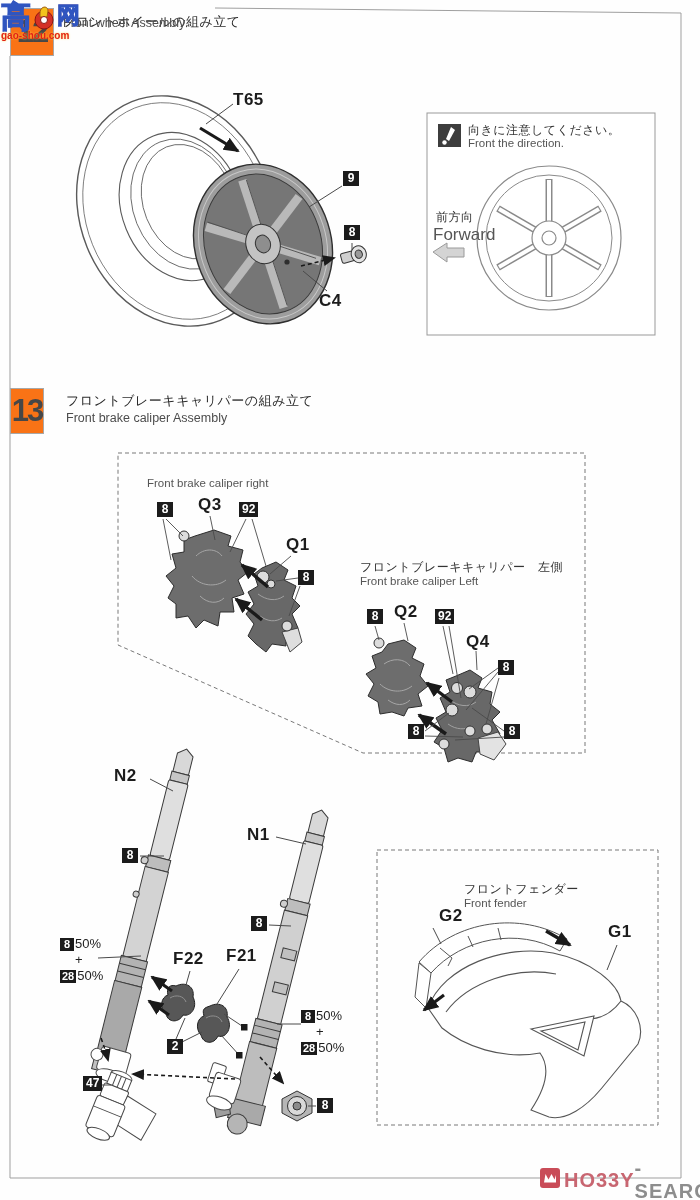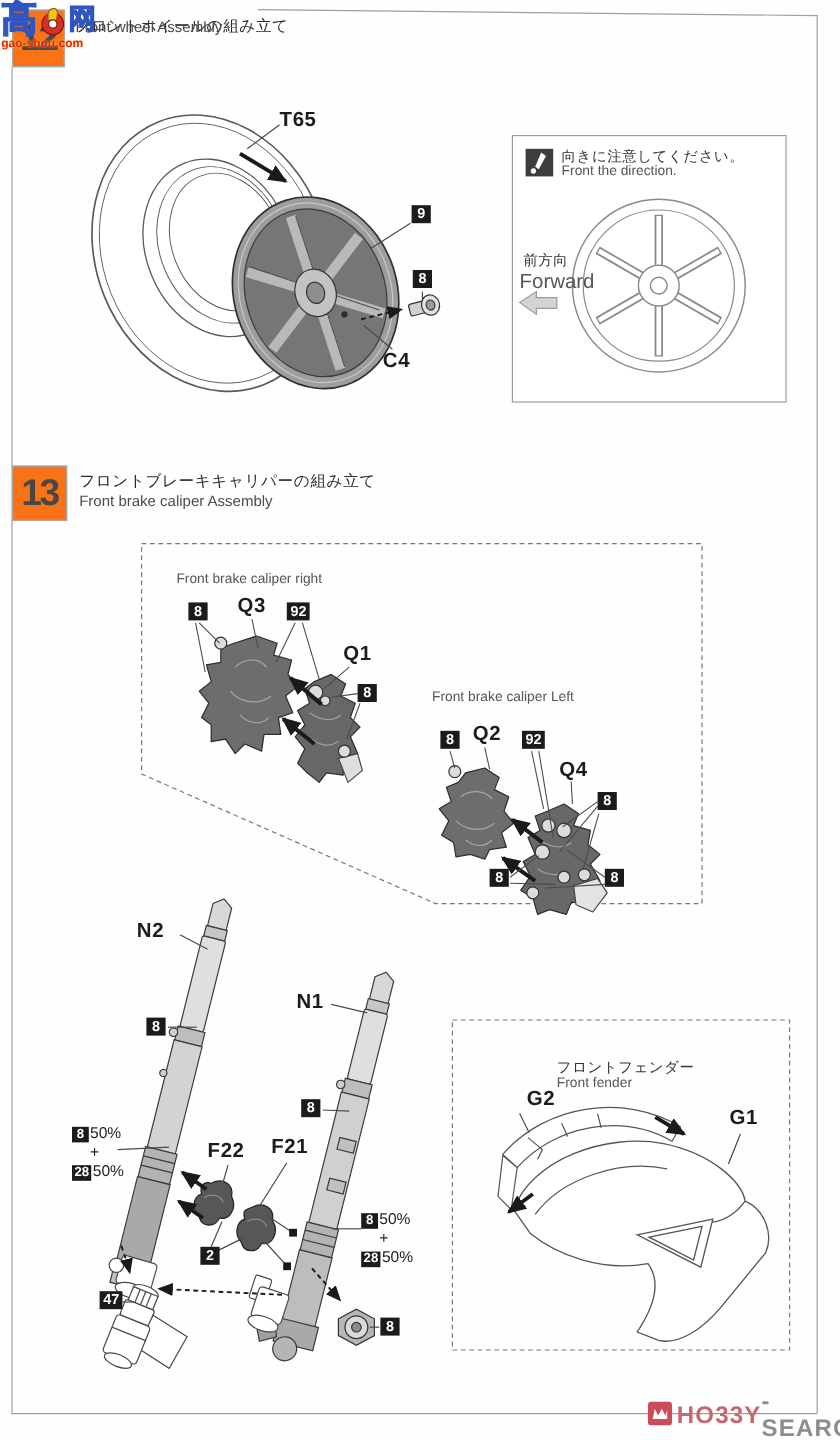--- a/index.html
+++ b/index.html
@@ -354,33 +354,34 @@
     <svg width="23" height="23" viewBox="0 0 23 23">
       <path d="M13,3 L17,6 L11,17 L8,15 Z" fill="#fff"></path>
       <circle cx="6.5" cy="18.5" r="2.2" fill="#fff"></circle>
     </svg>
   </div>
   <div class="lbl jps" style="left:468px;top:122px;">向きに注意してください。</div>
   <div class="lbl ens" style="left:468px;top:137px;">Front the direction.</div>
   <div class="lbl jps" style="left:436px;top:209px;">前方向</div>
   <div class="lbl ens" style="left:433px;top:225px;font-size:17px;">Forward</div>
 
-  <div class="stepbox" style="left:10px;top:388px;width:46px;height:46px;">
+  <div class="stepbox" style="left:10px;top:388px;width:34px;height:46px;">
     <span class="stepnum">13</span>
   </div>
   <div class="lbl jp" style="left:66px;top:392px;">フロントブレーキキャリパーの組み立て</div>
   <div class="lbl en" style="left:66px;top:411px;">Front brake caliper Assembly</div>
 
   <div class="lbl ens" style="left:147px;top:477px;">Front brake caliper right</div>
   <div class="lbl pb" style="left:157px;top:502px;">8</div>
   <div class="lbl pn" style="left:198px;top:495px;">Q3</div>
   <div class="lbl pb" style="left:239px;top:502px;">92</div>
   <div class="lbl pn" style="left:286px;top:535px;">Q1</div>
   <div class="lbl pb" style="left:298px;top:570px;">8</div>
 
+  <div class="lbl jps" style="left:360px;top:559px;">フロントブレーキキャリパー　左側</div>
   <div class="lbl ens" style="left:360px;top:575px;">Front brake caliper Left</div>
   <div class="lbl pb" style="left:367px;top:609px;">8</div>
   <div class="lbl pn" style="left:394px;top:602px;">Q2</div>
   <div class="lbl pb" style="left:435px;top:609px;">92</div>
   <div class="lbl pn" style="left:466px;top:632px;">Q4</div>
   <div class="lbl pb" style="left:498px;top:660px;">8</div>
   <div class="lbl pb" style="left:408px;top:724px;">8</div>
   <div class="lbl pb" style="left:504px;top:724px;">8</div>
 
   <div class="lbl pn" style="left:114px;top:766px;">N2</div>

